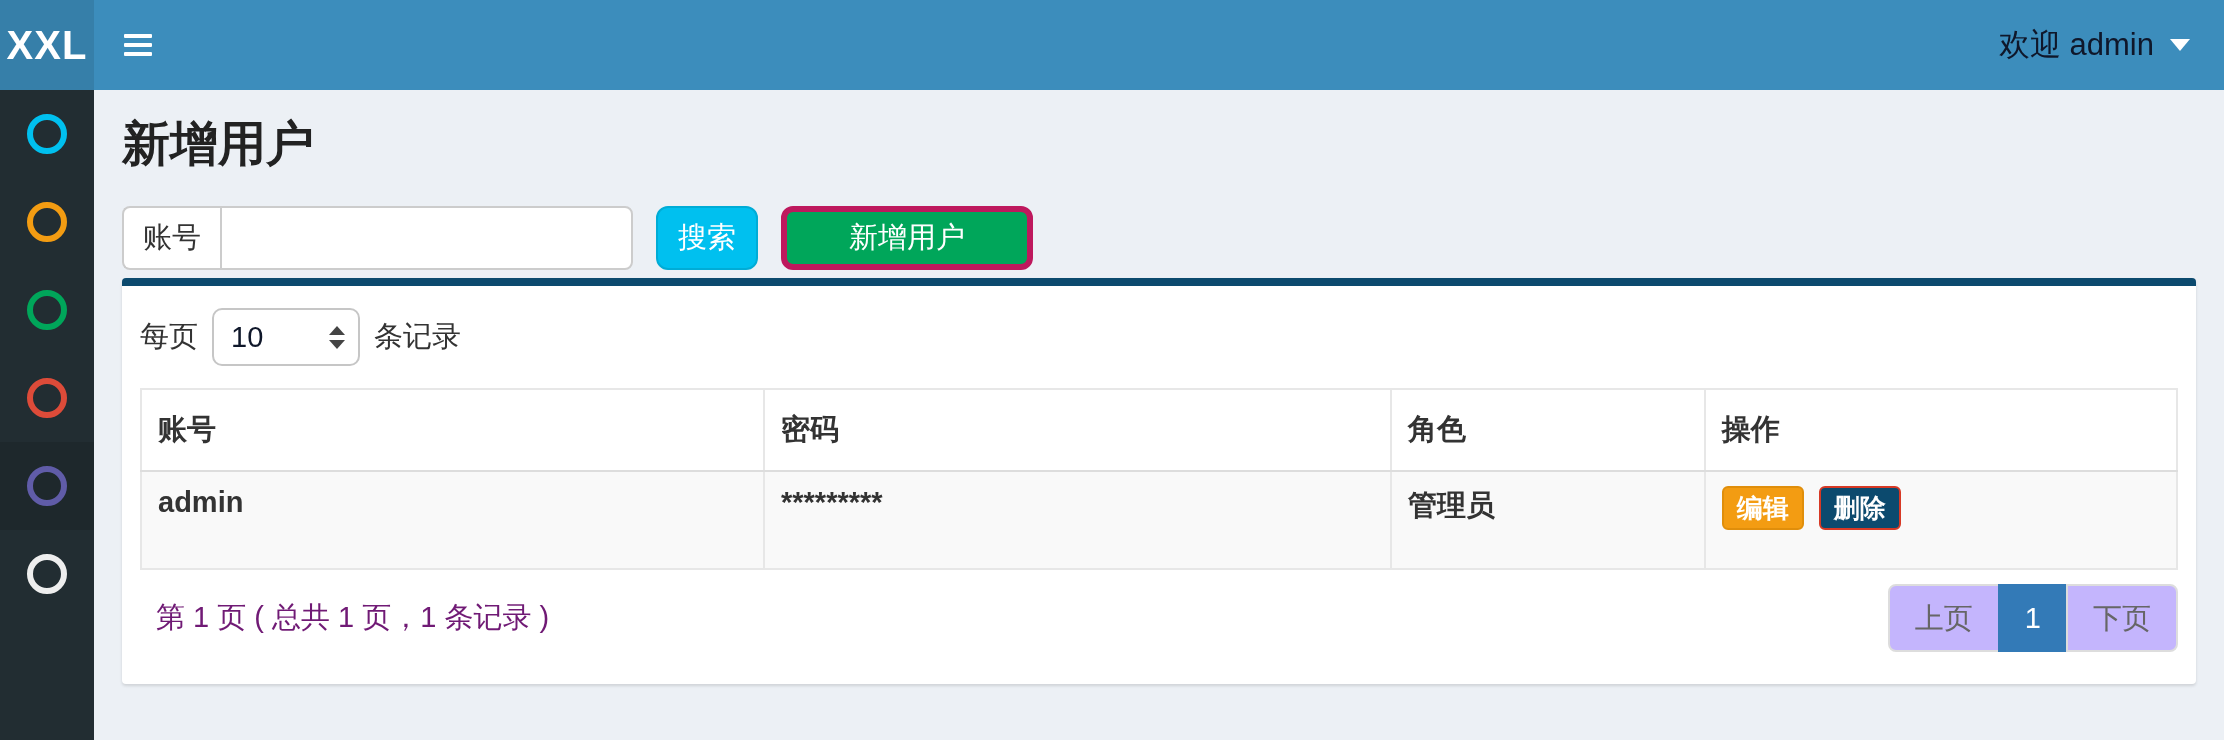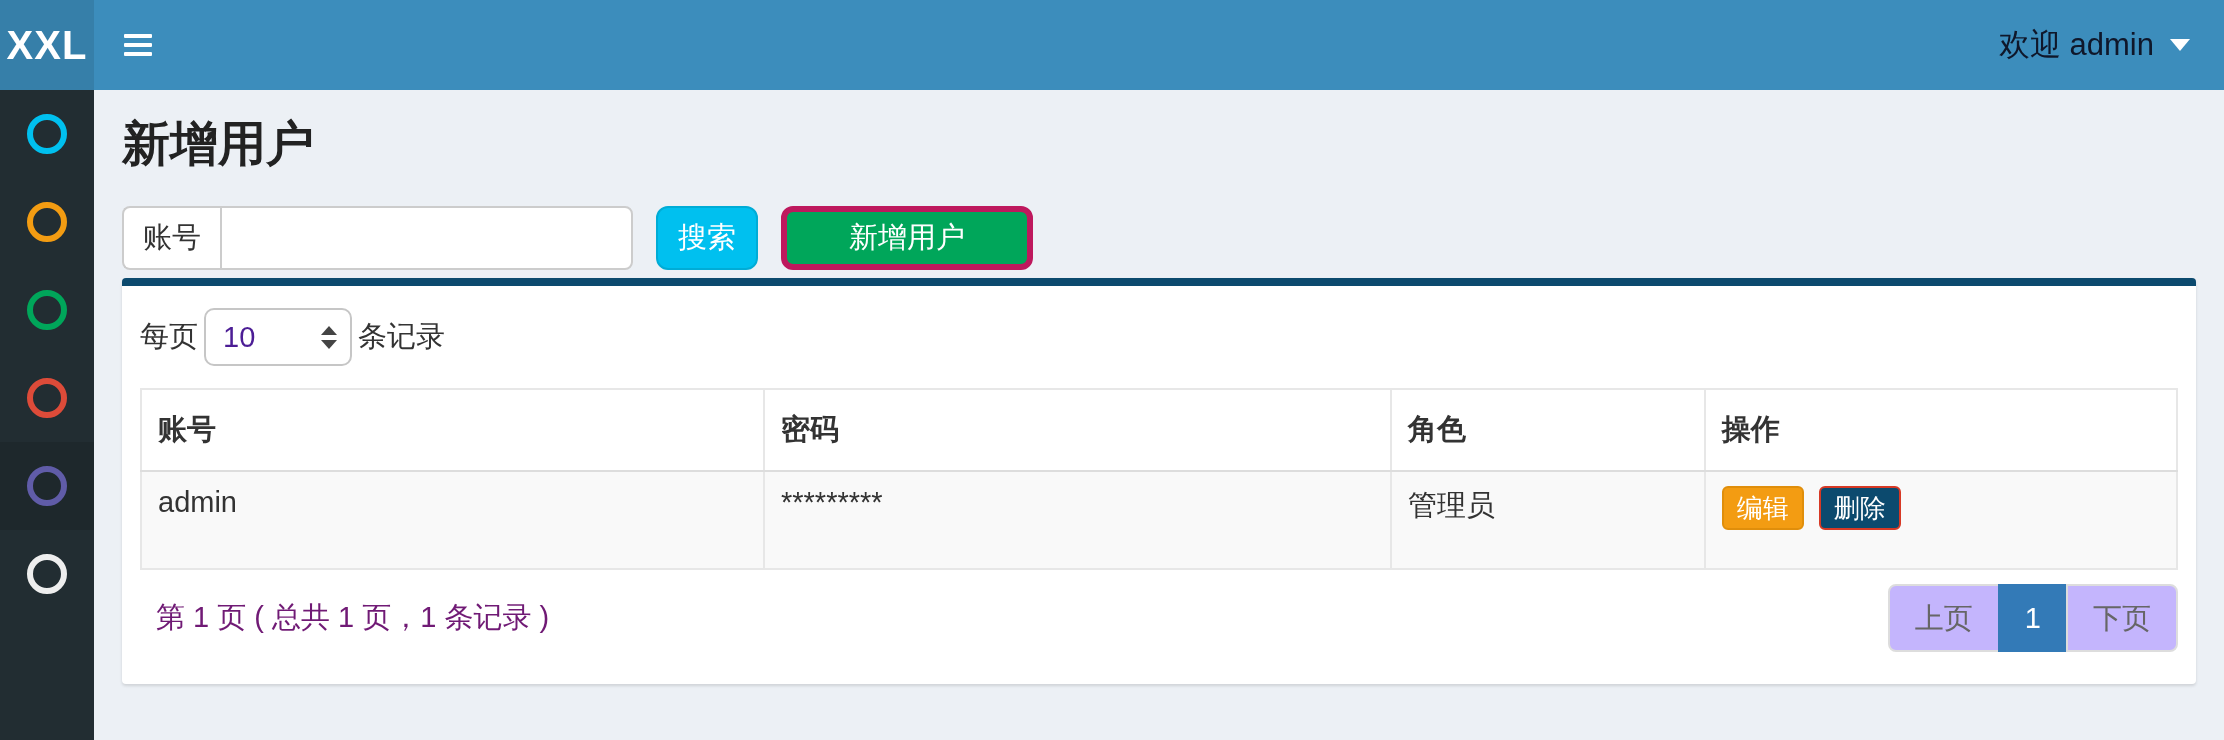--- a/index.html
+++ b/index.html
@@ -94,21 +94,21 @@
     margin-top: 8px; background: #fff;
     border-top: 8px solid #0c4a6e; border-radius: 4px;
     box-shadow: 0 2px 3px rgba(0,0,0,0.12);
     padding: 16px 18px 32px 18px;
   }
 
   .len-row { display: flex; align-items: center; font-size: 29px; color: #333; margin-top: 6px; }
   .page-size {
     width: 148px; height: 58px; border: 2px solid #c6c6c6; border-radius: 10px;
     background: #fff; display: flex; align-items: center;
-    padding: 0 13px 0 17px; margin: 0 6px; font-size: 29px; color: #4c1d95;
+    padding: 0 13px 0 17px; margin: 0 14px; font-size: 29px; color: #0f172a;
     cursor: pointer;
   }
   .spinner { margin-left: auto; display: flex; flex-direction: column; gap: 5px; }
   .spinner .up {
     width: 0; height: 0;
     border-left: 8px solid transparent; border-right: 8px solid transparent;
     border-bottom: 9px solid #444;
   }
   .spinner .down {
     width: 0; height: 0;
@@ -120,21 +120,21 @@
   table.users {
     width: 100%; border-collapse: collapse; margin-top: 22px;
     font-size: 29px; color: #333; table-layout: fixed;
   }
   table.users th, table.users td { border: 2px solid #e7e7e7; }
   table.users th {
     text-align: left; font-weight: 700; padding: 20px 16px;
     border-bottom-color: #ddd; background: #fff;
   }
   table.users td { padding: 14px 16px; height: 98px; vertical-align: top; }
-  table.users tbody tr { background: #f9f9f9; }
+  table.users tbody tr { background: #f9f9f9; font-weight: bold; }
   .col1 { width: 30.6%; } .col2 { width: 30.8%; } .col3 { width: 15.4%; } .col4 { width: 23.2%; }
 
   .btn-xs {
     display: inline-block; padding: 4px 13px; border-radius: 6px;
     color: #fff; font-size: 26px; line-height: 32px; cursor: pointer;
     font-family: "Liberation Sans", "DejaVu Sans", sans-serif;
   }
   .btn-edit { background: #f39c12; border: 2px solid #e08e0b; margin-right: 7px; }
   .btn-del  { background: #0c4a6e; border: 2px solid #d73925; }
 

